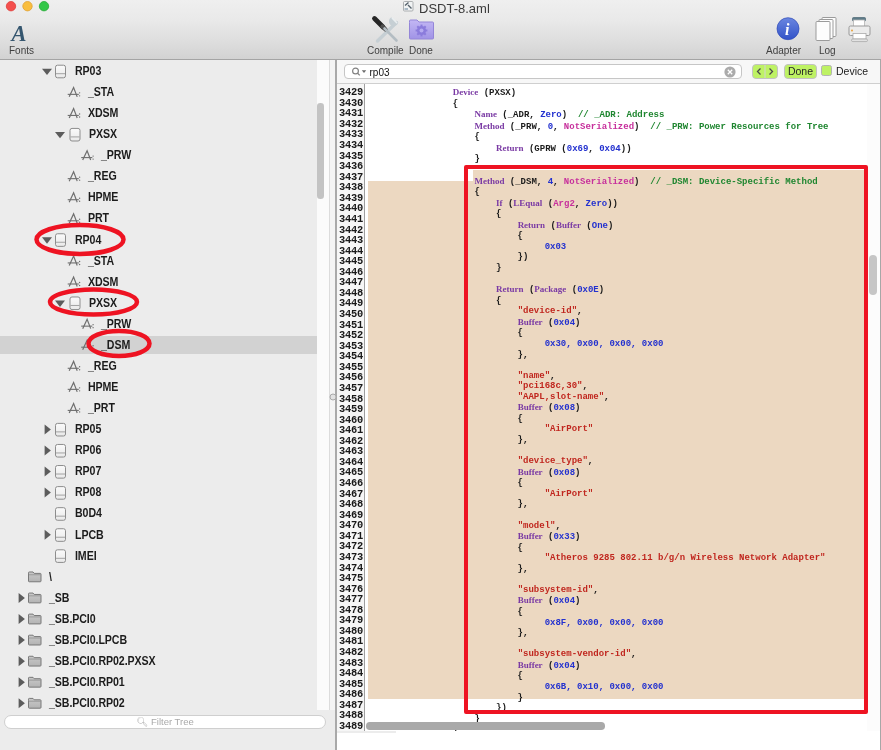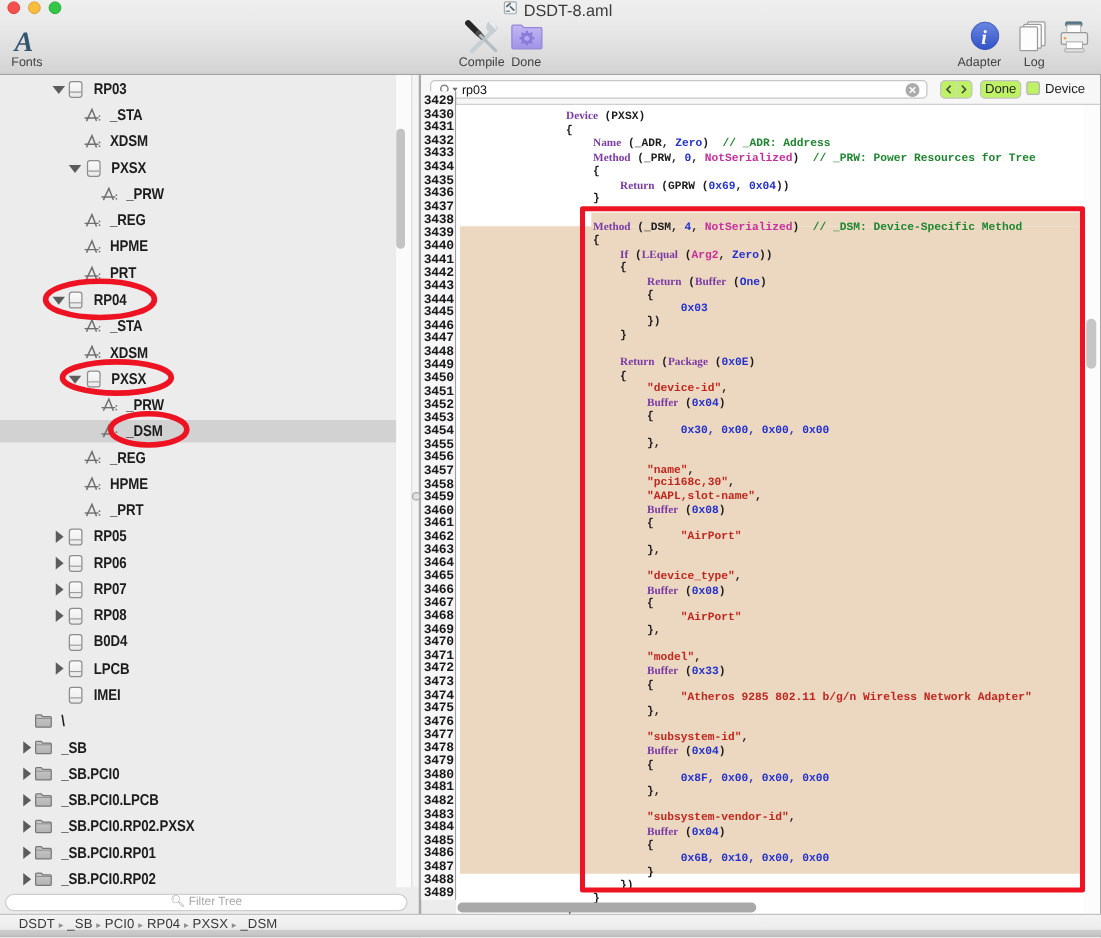--- a/index.html
+++ b/index.html
@@ -16,21 +16,21 @@
 .tl { position:absolute; font-size:12.5px; line-height:14.4px; font-weight:700; color:#1c1c1c; letter-spacing:-0.1px; transform:scaleX(0.85); transform-origin:0 50%; }
 #selrow { position:absolute; left:0; top:275.6px; width:317px; height:18.8px; background:#d2d2d2; }
 #sscroll { position:absolute; left:317px; top:43px; width:6.5px; height:96px; border-radius:3.3px; background:#c3c3c3; }
 #filterwrap { position:absolute; left:0px; top:650px; width:396px; height:23px; background:#ececec; }
 #filter { position:absolute; left:4px; top:4.5px; width:322px; height:14px; background:#fff; border:1px solid #cfcfcf; border-radius:7px; text-align:center; font-size:9.5px; color:#a9a9a9; line-height:12px; }
 
 #findbar { position:absolute; left:337px; top:60px; width:544px; height:24px; background:#f7f7f7; border-bottom:1px solid #cfcfcf; }
 #sfield { position:absolute; left:7px; top:3.5px; width:398px; height:15px; background:#fff; border:1px solid #c6c6c6; border-radius:4px; }
 #sfield span { position:absolute; left:24.5px; top:2px; font-size:10px; color:#111; }
 .btn { position:absolute; top:3.5px; height:15px; background:#bef264; border:1px solid #c2c2c2; border-radius:4px; }
-#gutter { position:absolute; left:337px; top:73px; width:28px; height:647px; background:#f6f6f6; border-right:1px solid #9f9f9f; }
+#gutter { position:absolute; left:337px; top:84px; width:28px; height:647px; background:#f6f6f6; border-right:1px solid #9f9f9f; }
 #gutnum { position:absolute; right:1px; top:3.2px; font-family:"Liberation Mono",monospace; font-weight:700; font-size:10.4px; line-height:10.57px; color:#181818; text-align:right; letter-spacing:-0.25px; white-space:pre; }
 #edit { position:absolute; left:364.5px; top:84px; width:502.5px; height:647px; background:#fff; overflow:hidden; }
 #vtrack { position:absolute; left:867px; top:84px; width:13px; height:647px; background:#fcfcfc; }
 #vthumb { position:absolute; left:868.5px; top:255px; width:8px; height:40px; border-radius:4px; background:#c6c6c6; }
 #hthumb { position:absolute; left:366px; top:722px; width:239px; height:7.5px; border-radius:3.8px; background:#a9a9a9; }
 #winright { position:absolute; left:880px; top:60px; width:1px; height:690px; background:#a7a7a7; }
 pre.code { position:absolute; left:23.5px; top:3.0px; font-family:"Liberation Mono",monospace; font-weight:700; font-size:9px; line-height:10.57px; color:#1b1b1b; white-space:pre; }
 .p { color:#7a3aa4;font-family:Liberation Serif, serif; } .b { color:#2331cf; } .m { color:#c7309c; } .s { color:#c0261e; } .c { color:#1f8630; }
 #tan1 { position:absolute; left:108.5px; top:86.2px; width:393px; height:10.57px; background:#ecd8c1; }
 #tan2 { position:absolute; left:3.8px; top:96.77px; width:497.7px; height:518px; background:#ecd8c1; }
@@ -498,16 +498,13 @@
                 }
             }
 </pre>
 </div>
 <div id="vtrack"></div>
     <div id="vthumb"></div>
     <div id="hthumb"></div>
 <div id="redrect"></div>
 <div id="winright"></div>
 
-<div id="status">
-      <div id="crumbs">DSDT<span class="sep">▸</span>_SB<span class="sep">▸</span>PCI0<span class="sep">▸</span>RP04<span class="sep">▸</span>PXSX<span class="sep">▸</span>_DSM</div>
-    </div>
 
 </div>
 </body></html>

